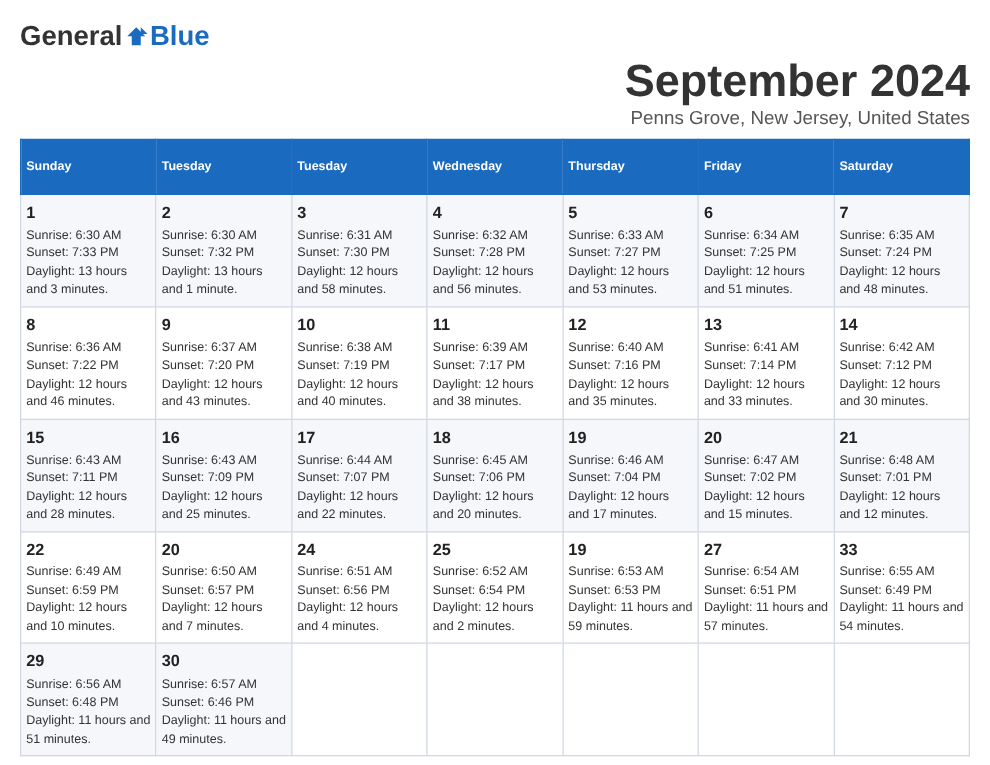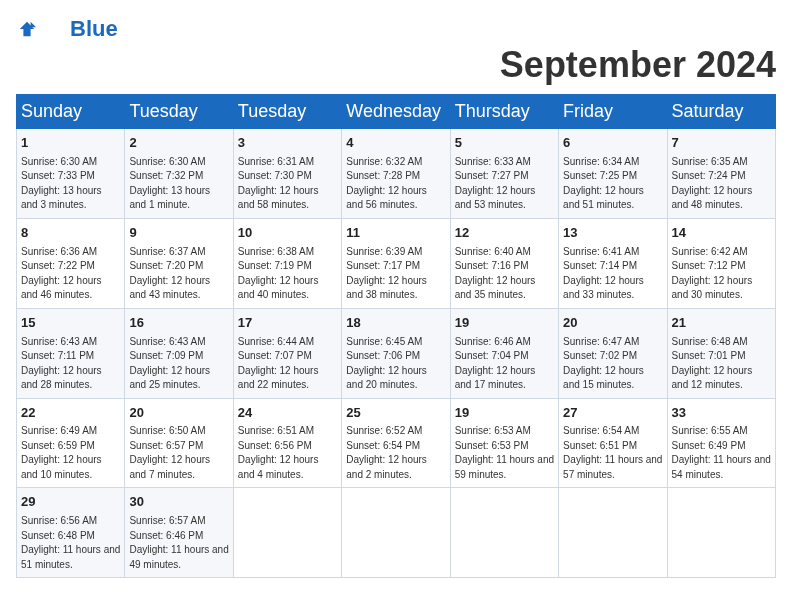--- a/index.html
+++ b/index.html
@@ -22,21 +22,21 @@
       align-items: flex-start;
     }
     .logo-text {
       display: flex;
       align-items: center;
       font-size: 22px;
       font-weight: bold;
       color: #333;
     }
     .logo-general { color: #333; }
-    .logo-blue { color: #1a6bbf; margin-left: 32px; }
+    .logo-blue { color: #1a6bbf; }
     .logo-icon {
       width: 18px;
       height: 18px;
       margin-left: 2px;
       margin-right: 2px;
     }
     .title-section {
       text-align: right;
     }
     .month-title {
@@ -52,24 +52,24 @@
     .calendar {
       width: 100%;
       border-collapse: collapse;
       font-size: 10.5px;
     }
     .calendar thead tr {
       background-color: #1a6bbf;
       color: white;
     }
     .calendar thead th {
-      padding: 6px 4px;
+      padding: 16px 4px;
       text-align: left;
-      font-size: 18px;
-      font-weight: normal;
+      font-size: 10px;
+      font-weight: bold;
       border: 1px solid #1a6bbf;
     }
     .calendar tbody tr {
       background-color: #fff;
     }
     .calendar tbody tr:nth-child(odd) {
       background-color: #f5f7fa;
     }
     .calendar tbody td {
       padding: 5px 4px;
@@ -93,29 +93,31 @@
     .empty-cell {
       background: #fff !important;
     }
   </style>
 </head>
 <body>
 
 <div class="header">
   <div class="logo">
     <div class="logo-text">
+      <span class="logo-general">General</span>
       <svg class="logo-icon" viewBox="0 0 20 20">
         <polygon points="10,2 18,10 14,10 14,18 6,18 6,10 2,10" fill="#1a6bbf"></polygon>
         <polygon points="14,2 20,8 14,8" fill="#1a6bbf"></polygon>
       </svg>
       <span class="logo-blue">Blue</span>
     </div>
   </div>
   <div class="title-section">
     <div class="month-title">September 2024</div>
+    <div class="subtitle">Penns Grove, New Jersey, United States</div>
   </div>
 </div>
 
 <table class="calendar">
   <thead>
     <tr id="weekday-header">
     <th>Sunday</th>
         <th>Tuesday</th>
         <th>Tuesday</th>
         <th>Wednesday</th>

